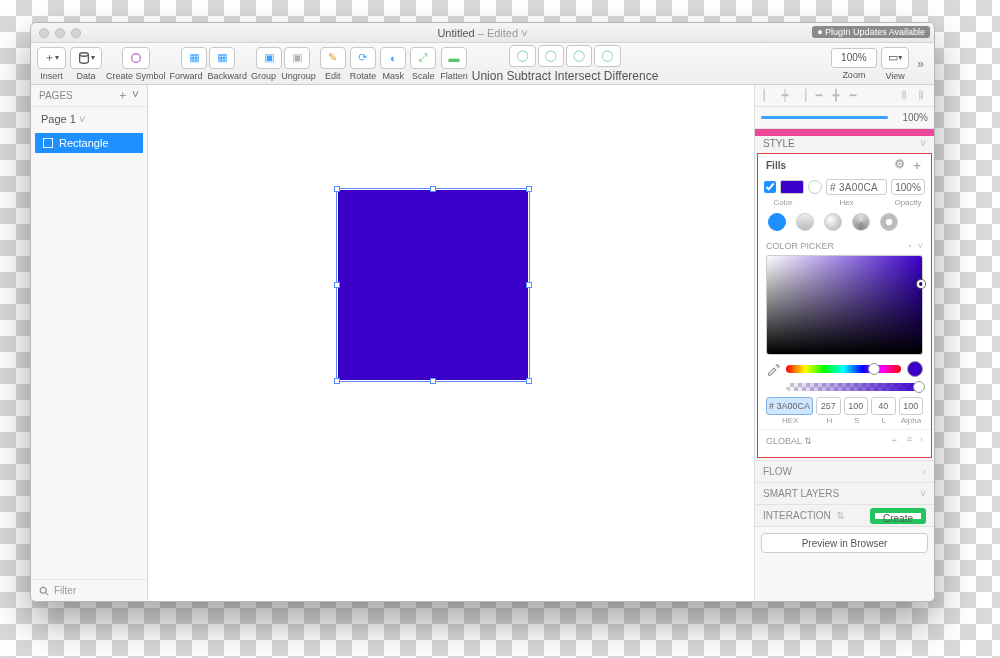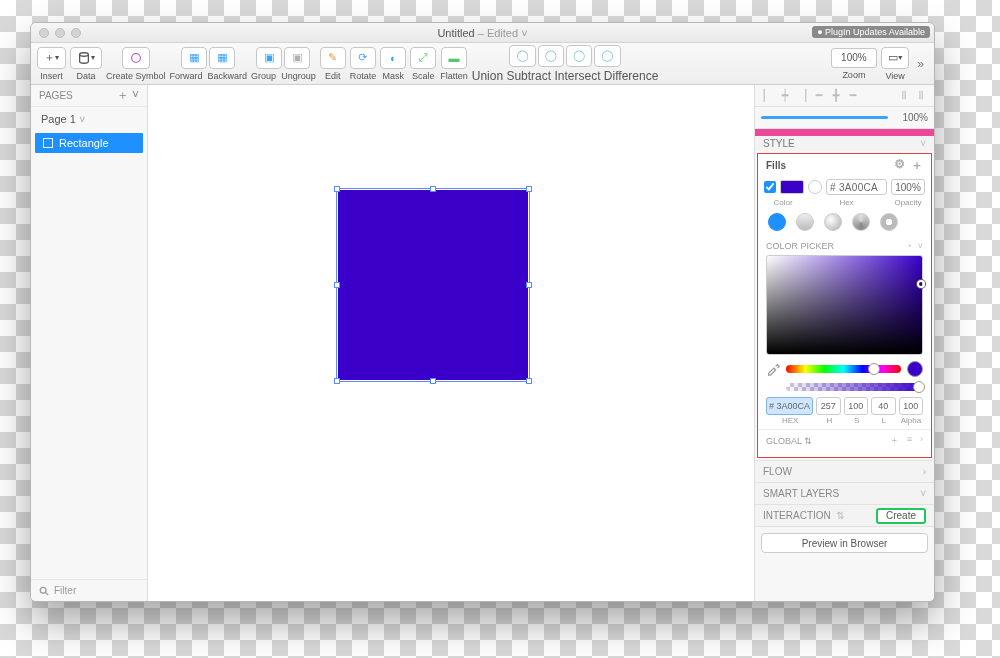--- a/index.html
+++ b/index.html
@@ -121,21 +121,21 @@
 .val-row .hexc{flex:1.4;background:#cfe6ff;border-color:#7fb3e6;}
 .val-row .n{flex:0.7;}
 .val-labels{display:flex;gap:3px;padding:1px 8px 4px;font-size:8px;color:#999;}
 .val-labels span{flex:0.7;text-align:center;}
 .val-labels span:first-child{flex:1.4;}
 
 .global-row{display:flex;align-items:center;justify-content:space-between;padding:4px 8px;font-size:9px;color:#999;border-top:1px solid #eee;}
 .global-row .icons{display:flex;gap:8px;color:#bbb;}
 
 .flow-row,.smart-row,.inter-row{height:22px;display:flex;align-items:center;justify-content:space-between;padding:0 8px;border-top:1px solid #e2e2e2;font-size:10px;color:#888;background:#f3f3f3;}
-.inter-row .createbtn{height:16px;padding:0 8px;border:2px solid #22c55e;border-radius:3px;background:#fff;font-size:10px;color:#555;}
+.inter-row .createbtn{height:16px;padding:0 8px;border:5px solid #22c55e;border-radius:3px;background:#fff;font-size:10px;color:#555;}
 .preview-row{padding:6px;border-top:1px solid #e2e2e2;}
 .preview-row button{width:100%;height:20px;border:1px solid #ccc;border-radius:4px;background:#fff;font-size:10px;color:#555;}
 
 svg{stroke:currentColor;fill:none;stroke-width:1.5;}
 </style>
 </head>
 <body>
 
 <div class="checker"></div>
 

